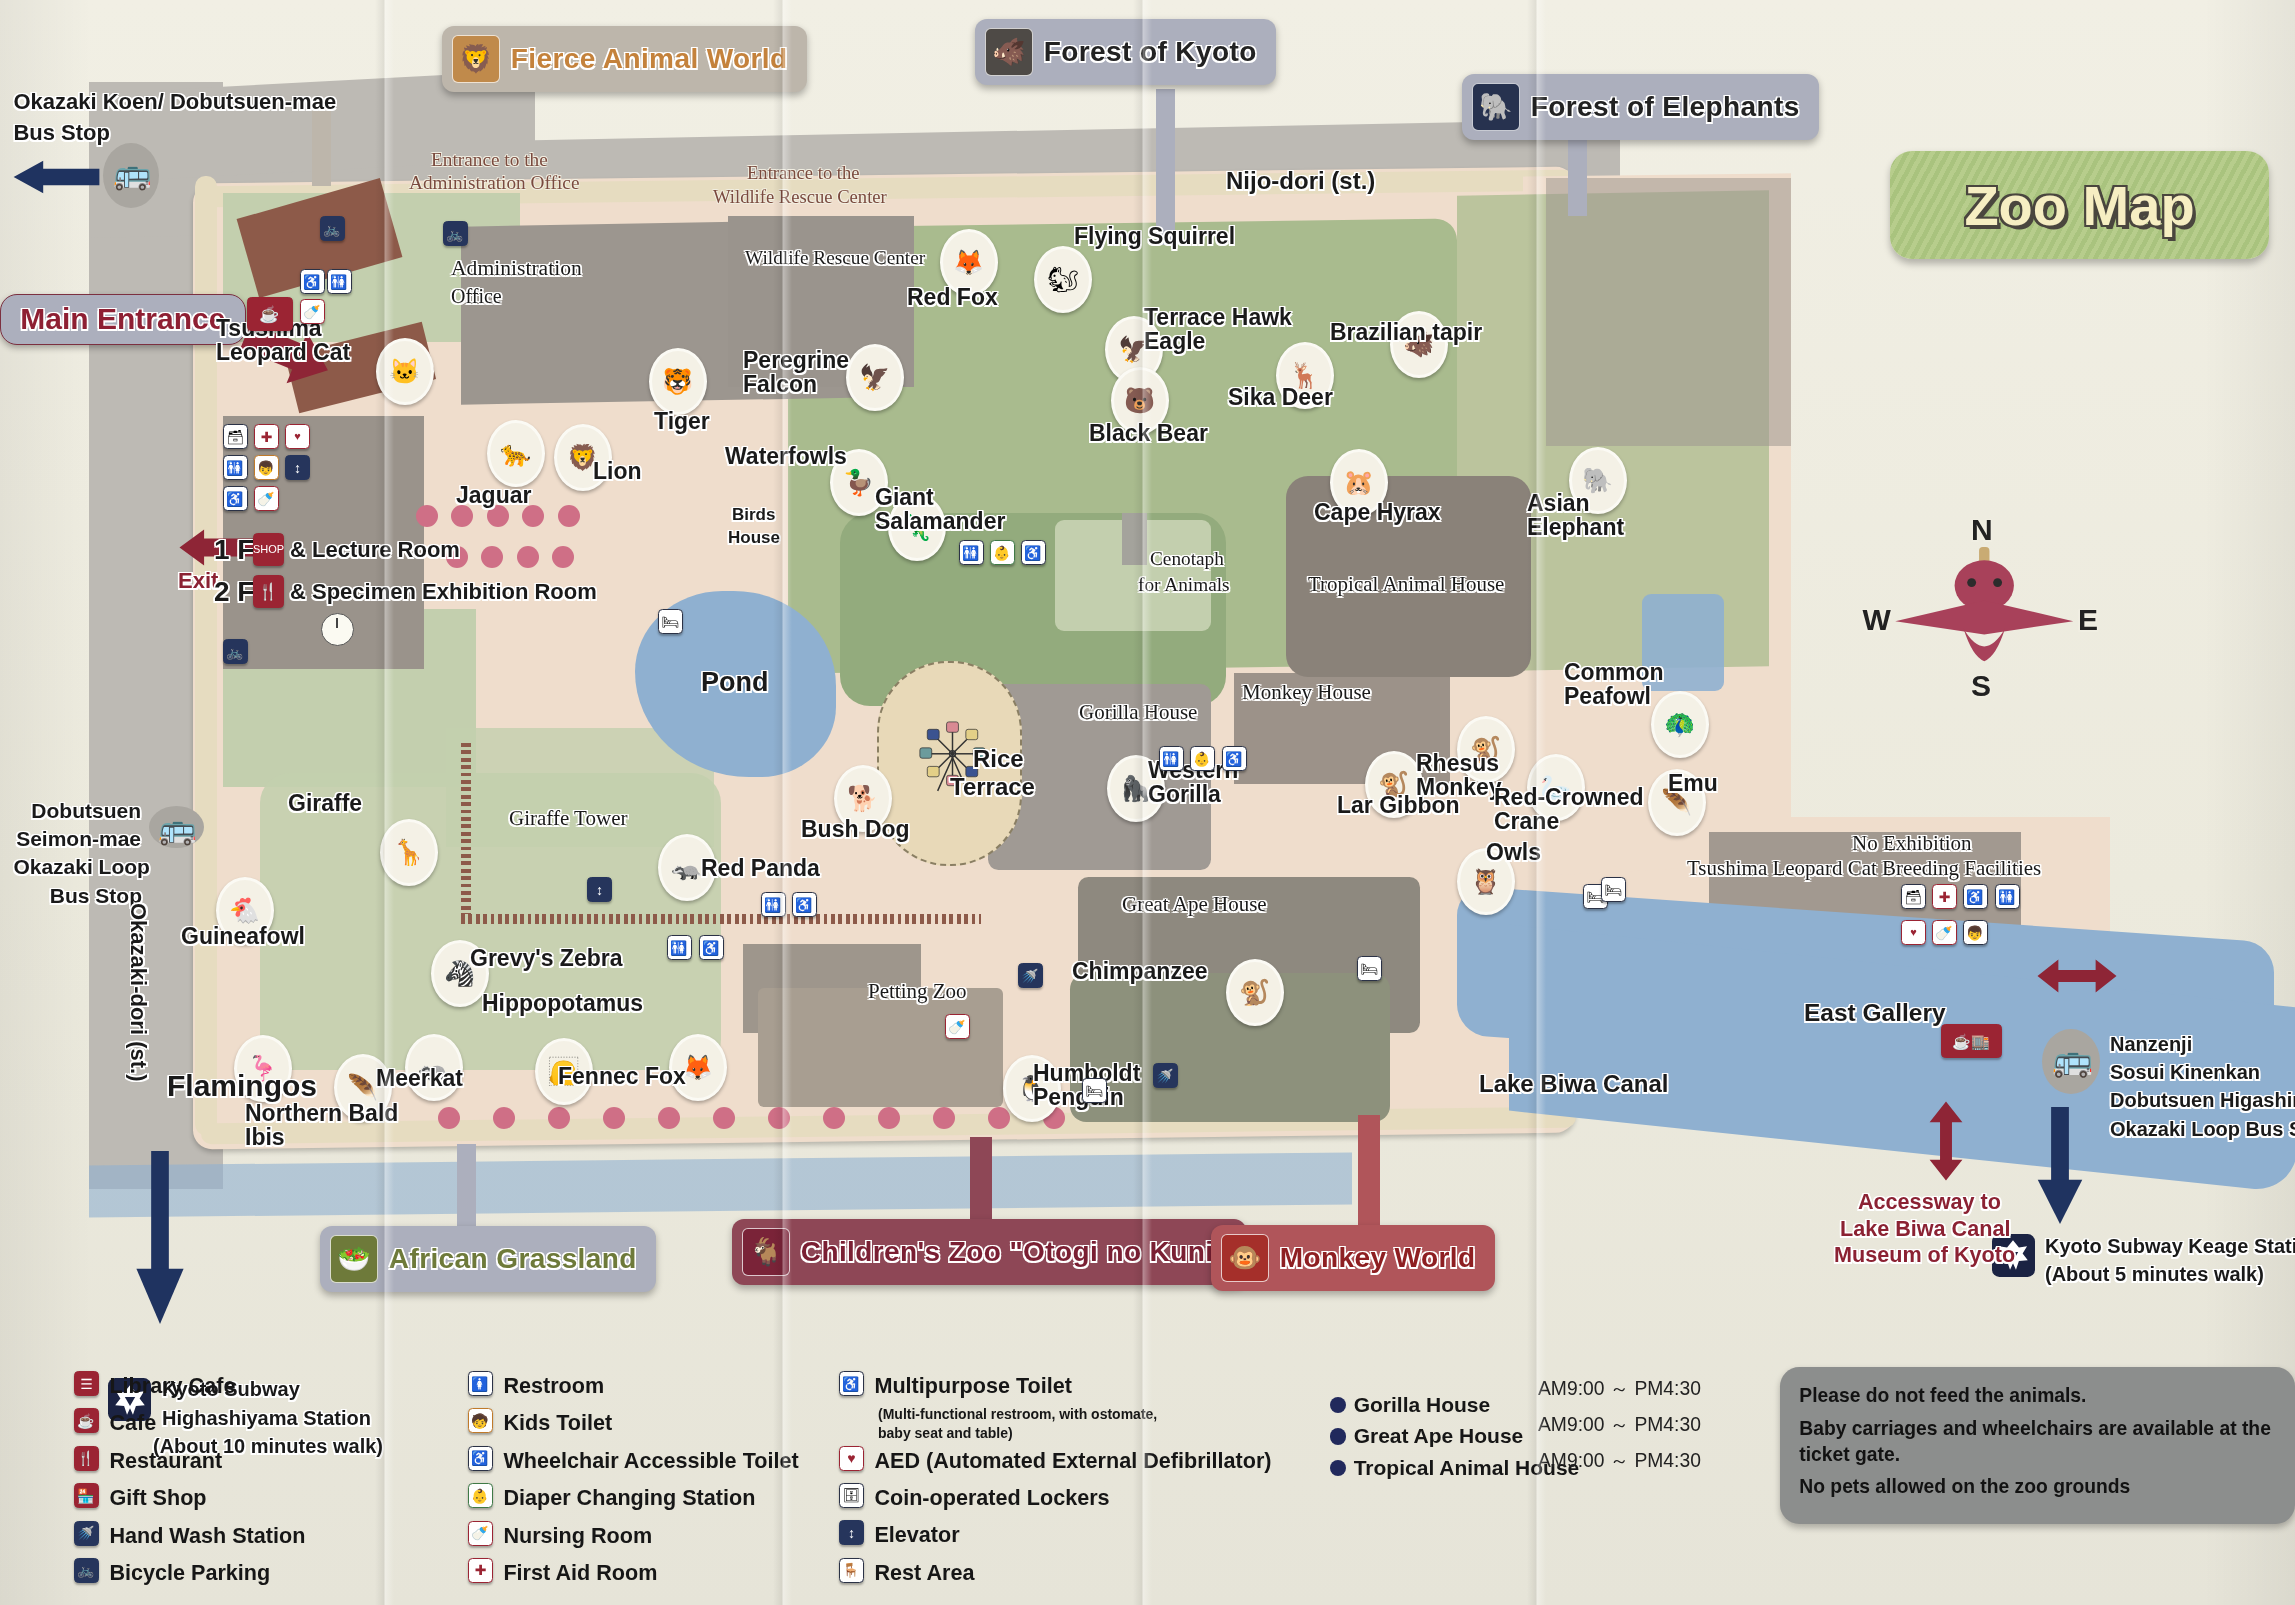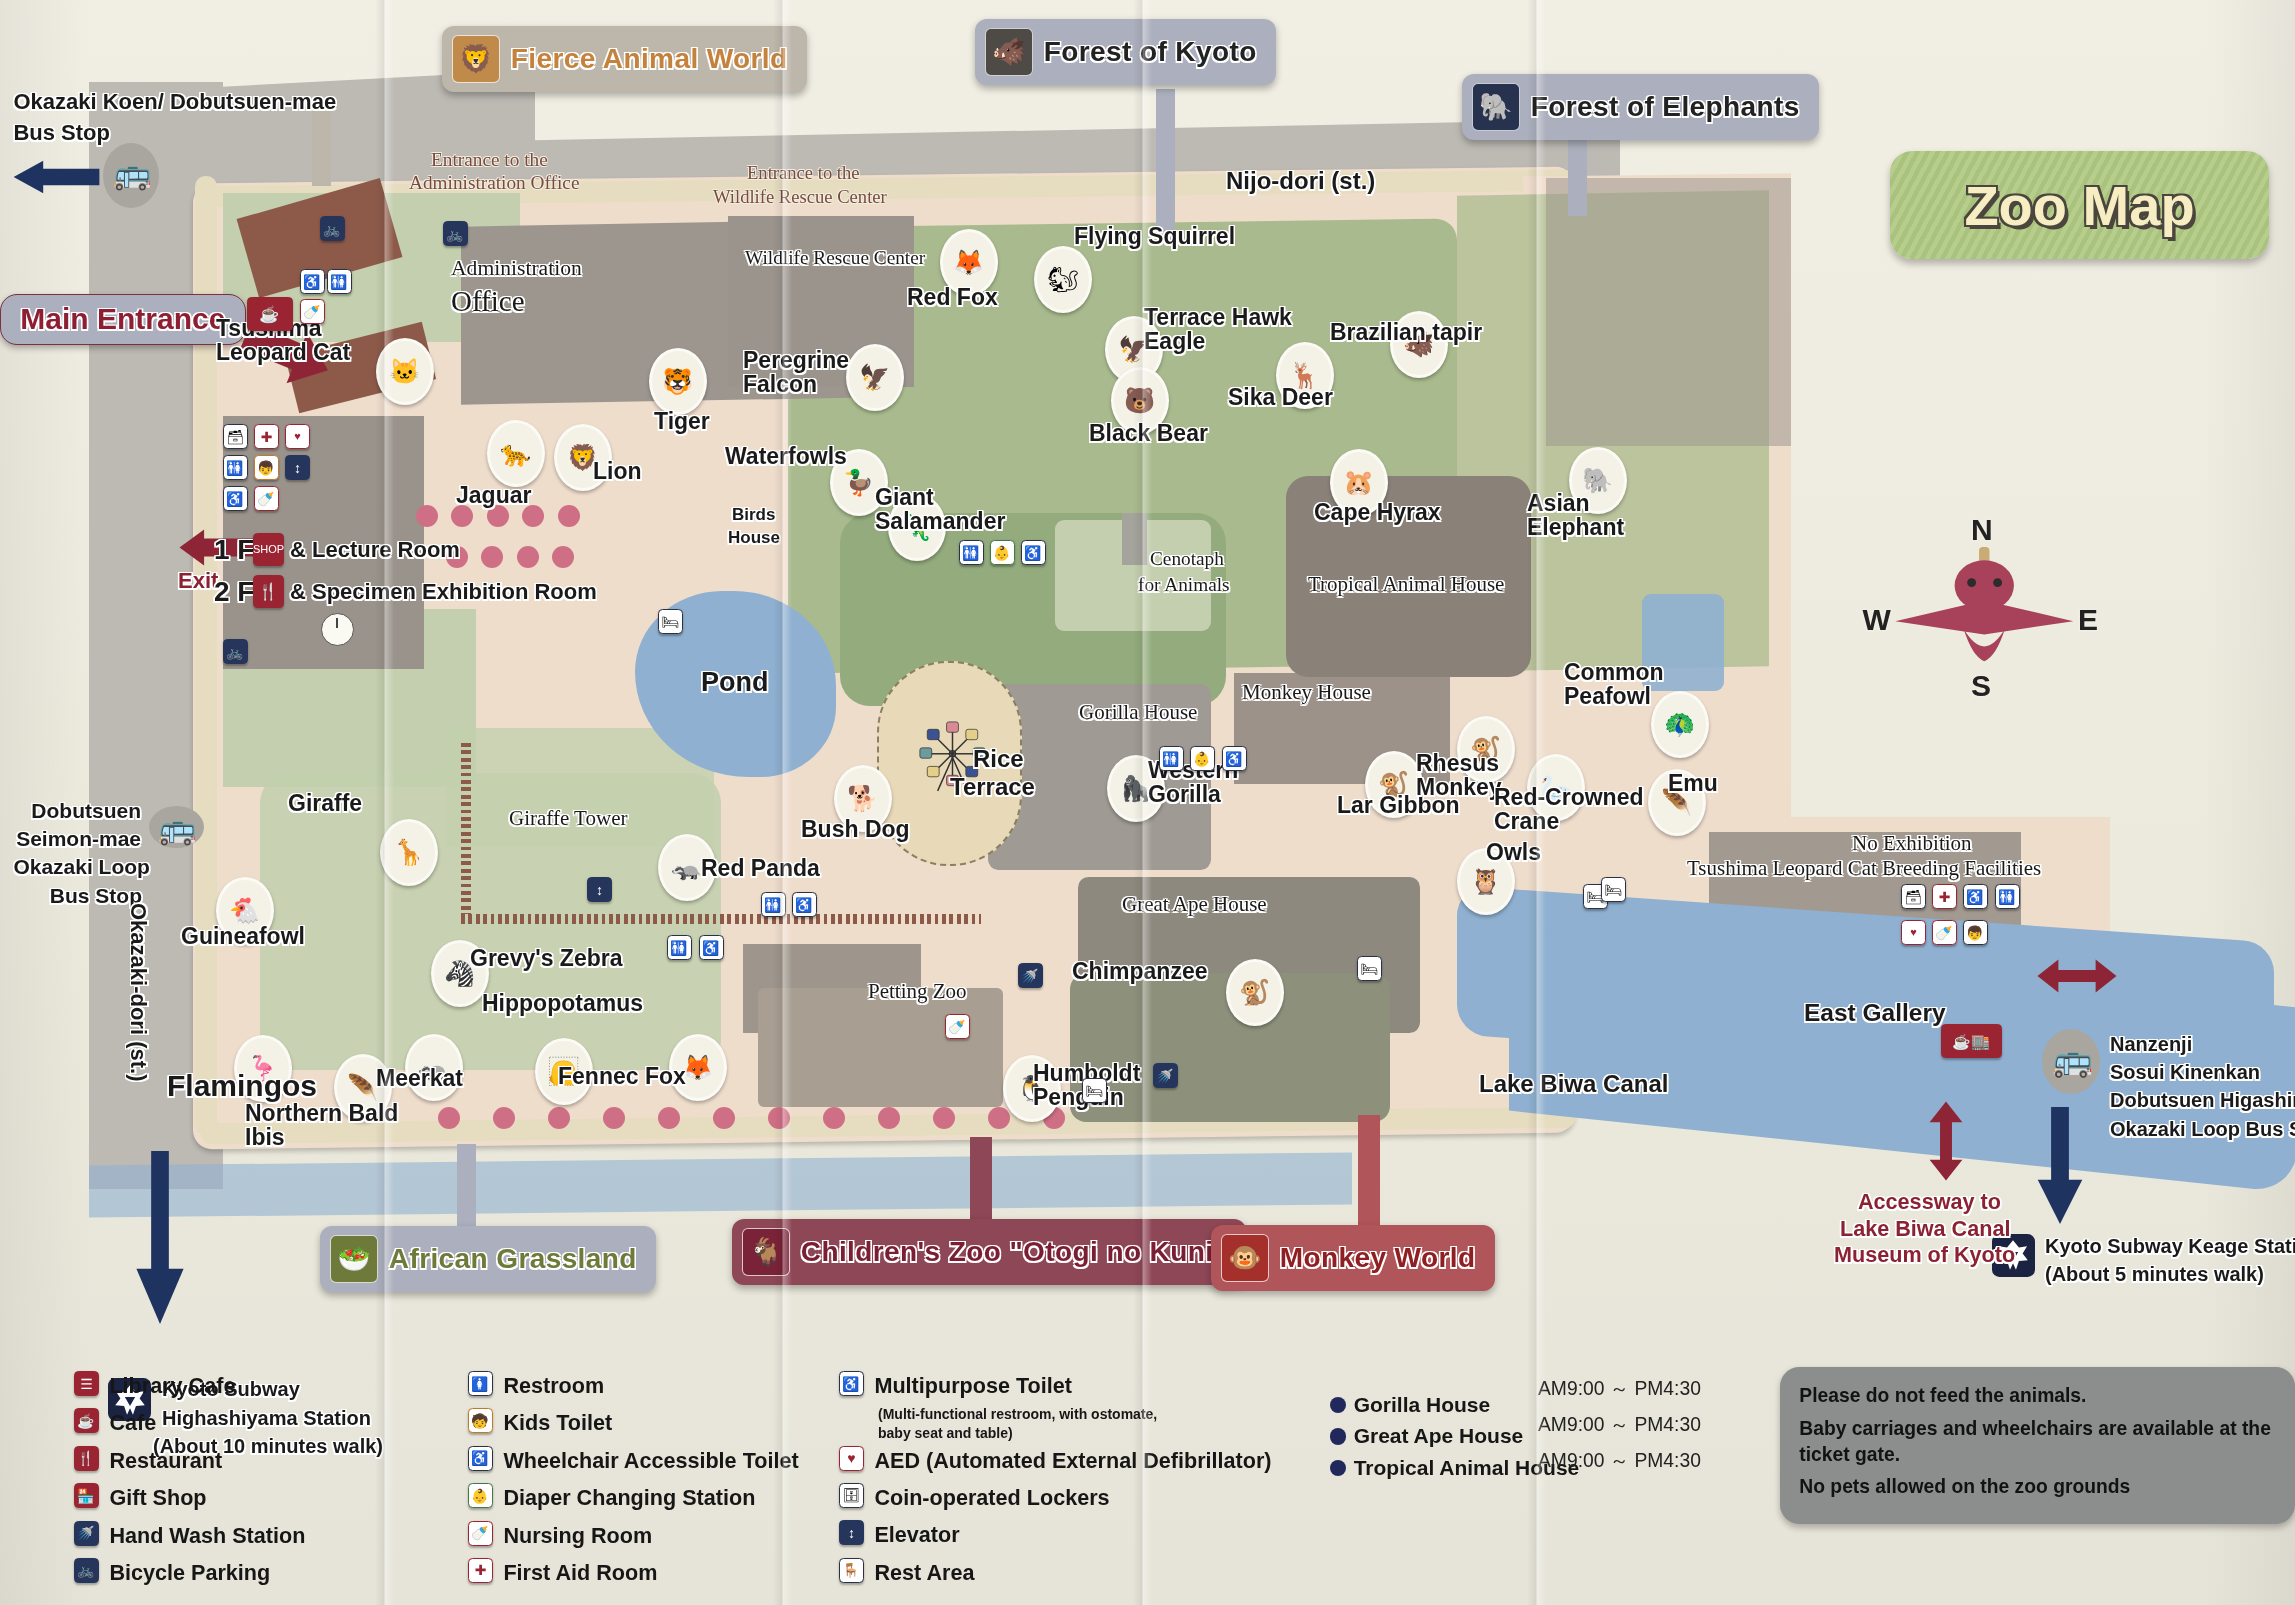--- a/index.html
+++ b/index.html
@@ -363,21 +363,21 @@
   <span class="lbl" style="left:1226px;top:167px;font-size:24px;">Nijo-dori (st.)</span>
   <span class="lbl vert" style="left:125px;top:903px;font-size:22px;">Okazaki-dori (st.)</span>
   <span class="lbl" style="left:1479px;top:1070px;font-size:24px;">Lake Biwa Canal</span>
 
   <span class="lbl brownish serif" style="left:431px;top:149px;font-size:19.3px;">Entrance to the</span>
   <span class="lbl brownish serif" style="left:409px;top:172px;font-size:19.3px;">Administration Office</span>
   <span class="lbl brownish serif" style="left:747px;top:162px;font-size:18.6px;">Entrance to the</span>
   <span class="lbl brownish serif" style="left:713px;top:186px;font-size:18.6px;">Wildlife Rescue Center</span>
 
   <span class="lbl serif" style="left:451px;top:256px;font-size:21.6px;">Administration</span>
-  <span class="lbl serif" style="left:451px;top:285px;font-size:29px;">Office</span>
+  <span class="lbl serif" style="left:451px;top:285px;font-size:20px;">Office</span>
   <span class="lbl serif" style="left:745px;top:247px;font-size:19.3px;">Wildlife Rescue Center</span>
 
   <span class="lbl" style="left:214px;top:534px;font-size:28px;">1 F</span>
   <div class="tile redfill" style="left:253px;top:533px;width:31px;height:33px;font-size:11px;flex-direction:column;">SHOP</div>
   <span class="lbl" style="left:290px;top:537px;font-size:22px;">&amp; Lecture Room</span>
   <span class="lbl" style="left:214px;top:576px;font-size:28px;">2 F</span>
   <div class="tile redfill" style="left:253px;top:575px;width:31px;height:33px;font-size:16.3px;">🍴</div>
   <span class="lbl" style="left:290px;top:579px;font-size:22px;">&amp; Specimen Exhibition Room</span>
 
   <span class="lbl serif" style="left:1852px;top:831px;font-size:21px;">No Exhibition</span>

